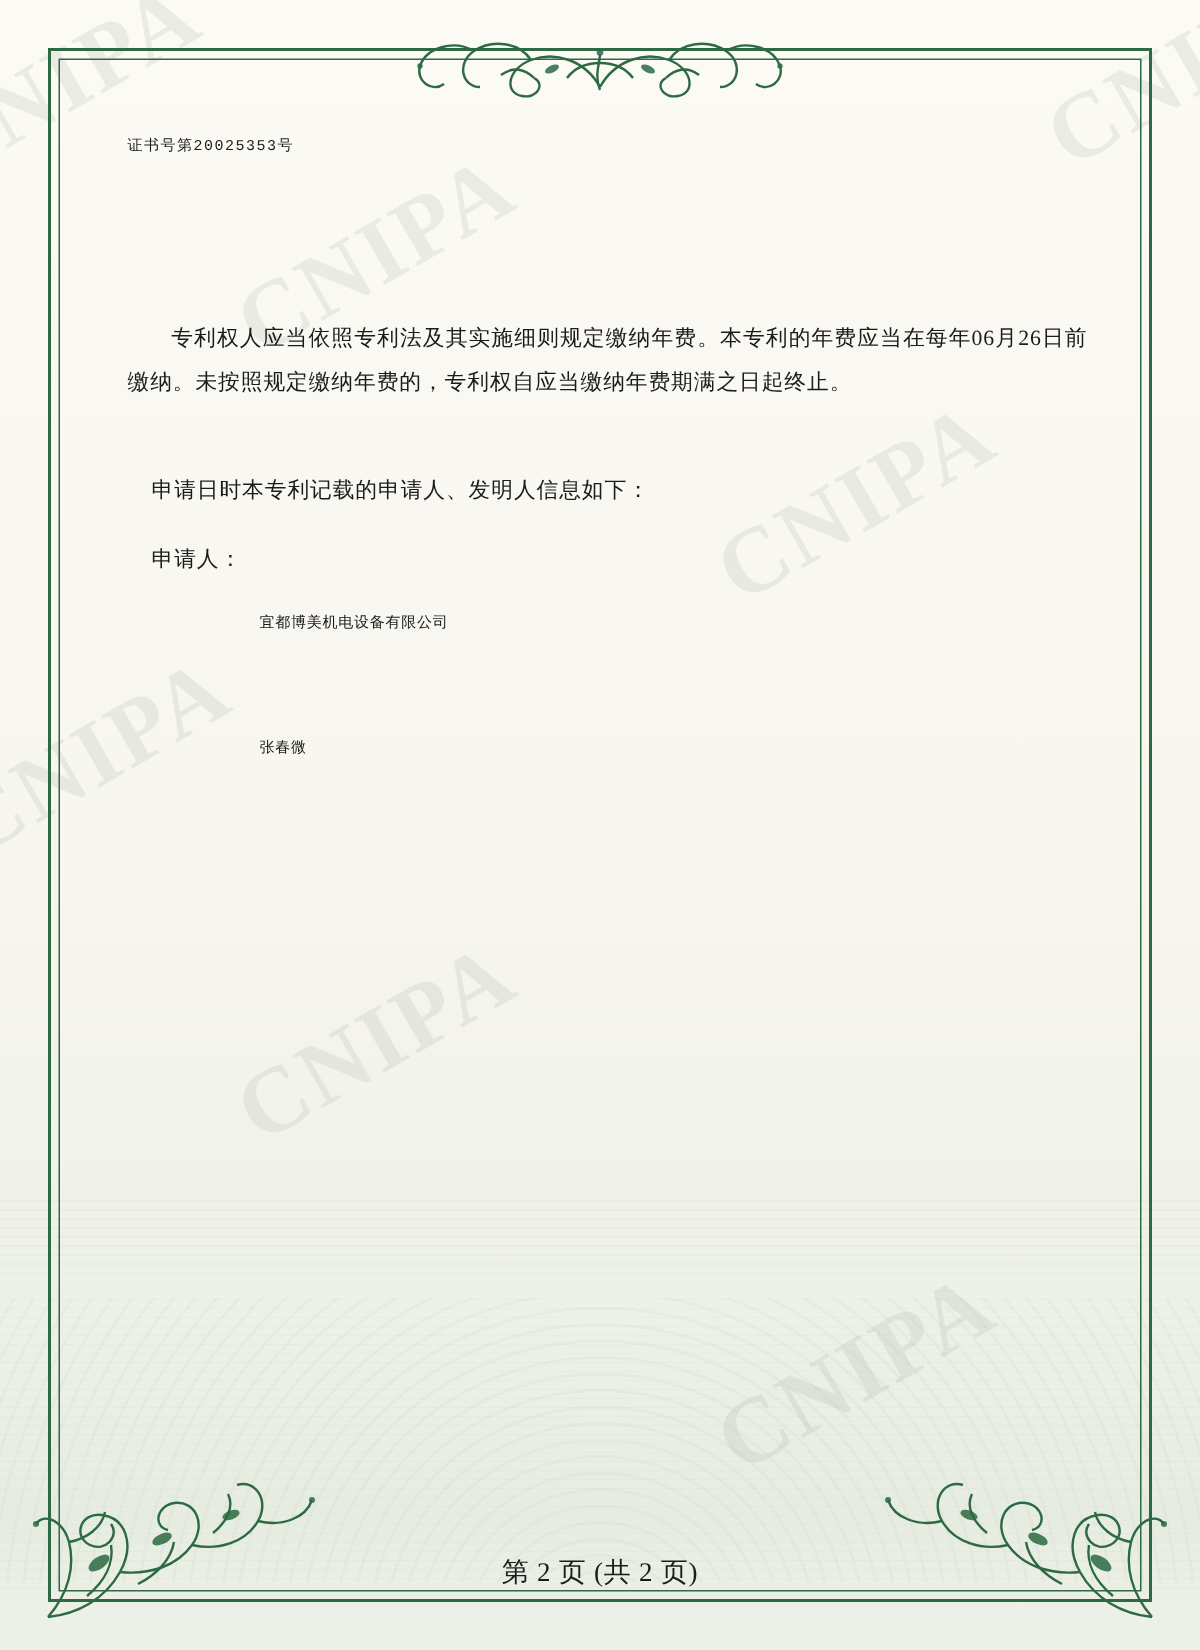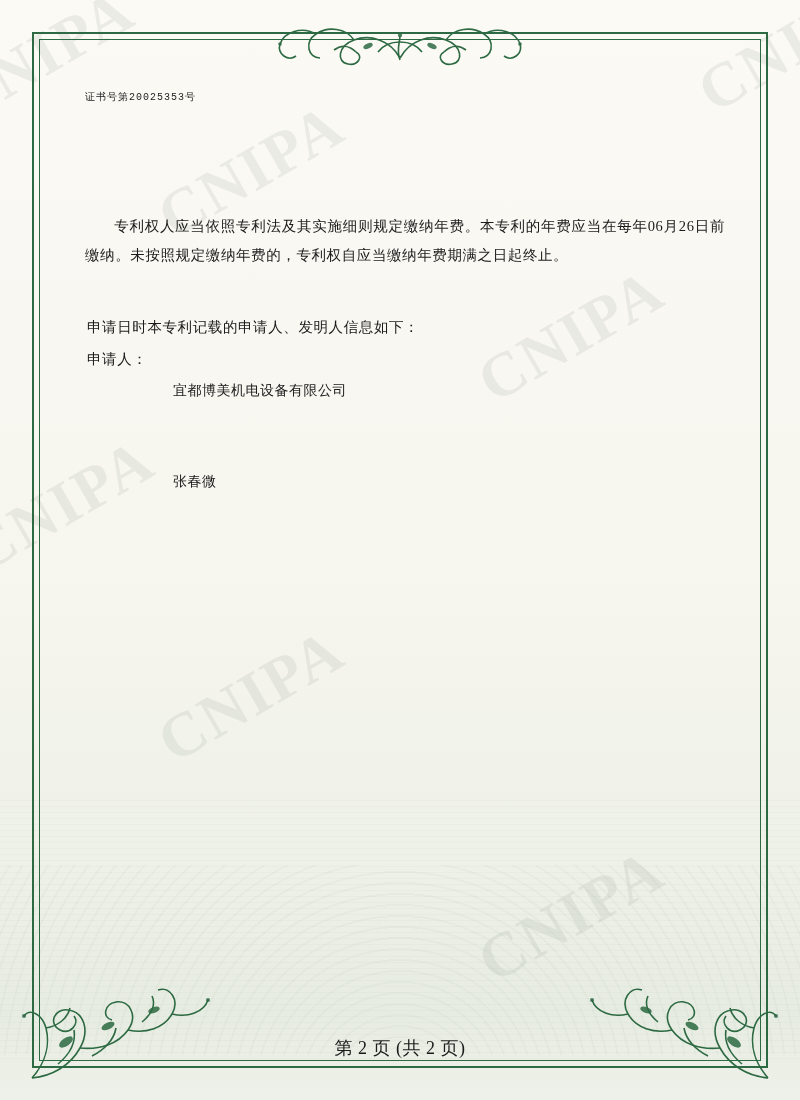--- a/index.html
+++ b/index.html
@@ -123,26 +123,26 @@
     font-family: Liberation Serif, serif;
   }
   .para .indent { display: inline-block; width: 2em; }
 
   .section {
     margin-top: 42px;
     font-size: 14.5px;
     line-height: 2.1;
     letter-spacing: 0.6px;
   }
-  .label-line { margin: 2px; }
+  .label-line { margin: 16px; }
   .value-line {
     margin: 0;
     padding-left: 88px;
-    font-family: Liberation Mono, monospace;
-    font-size: 14px;
+    font-family: Liberation Sans, sans-serif;
+    font-size: 10px;
     letter-spacing: 0.5px;
   }
   .gap-block { height: 62px; }
 
   .footer {
     position: absolute;
     left: 0;
     right: 0;
     bottom: 40px;
     text-align: center;

